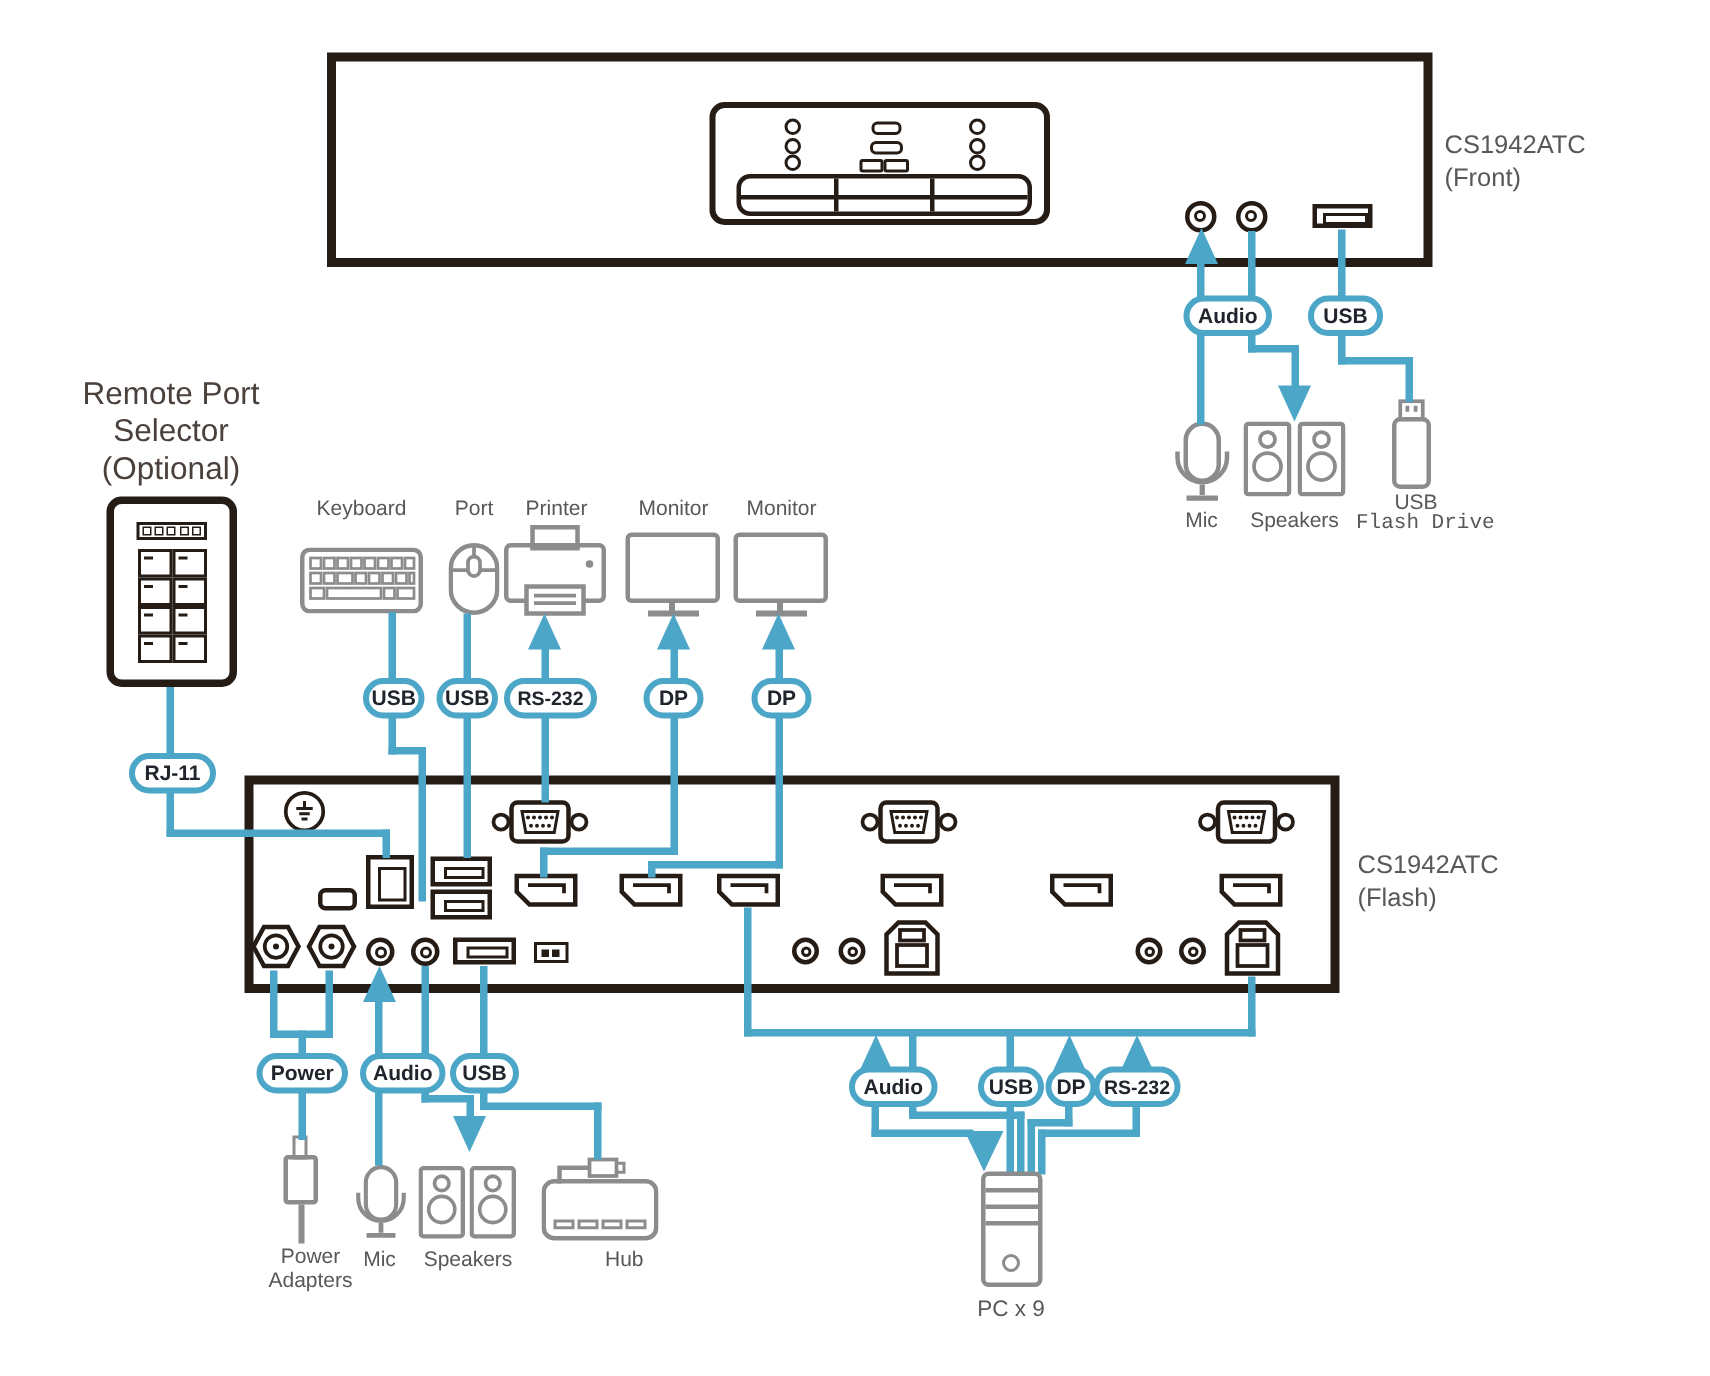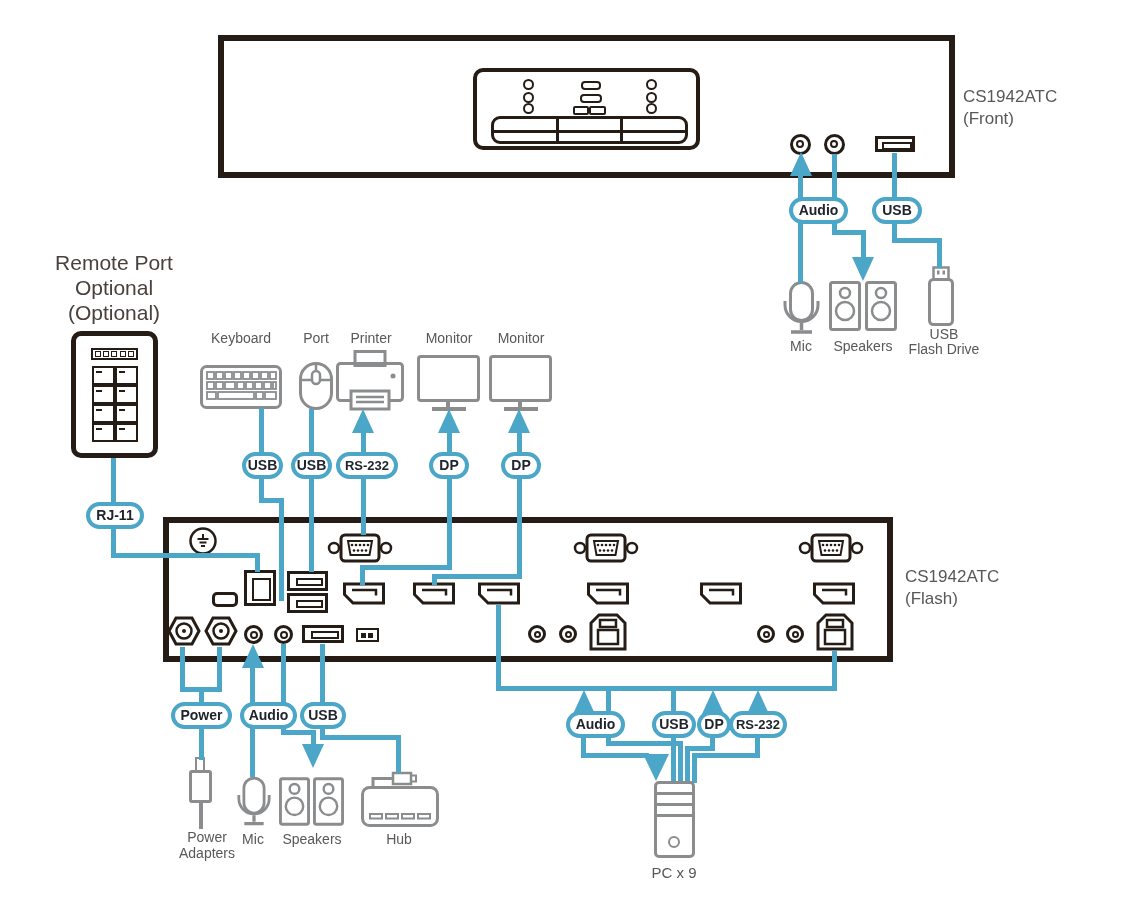--- a/index.html
+++ b/index.html
@@ -107,25 +107,25 @@
   </svg>
   <svg class="sgray" style="left:928px;top:266px;" width="26" height="61" viewBox="0 0 26 61">
     <rect x="5.5" y="1.5" width="15" height="12" fill="none" stroke="currentColor" stroke-width="2.5"></rect>
     <rect x="9" y="4.5" width="2.5" height="4" fill="currentColor"></rect>
     <rect x="14.5" y="4.5" width="2.5" height="4" fill="currentColor"></rect>
     <rect x="1.5" y="13.5" width="23" height="45" rx="4" fill="none" stroke="currentColor" stroke-width="3"></rect>
   </svg>
   <div class="lbl" style="left:771px;top:338px;width:60px;">Mic</div>
   <div class="lbl" style="left:823px;top:338px;width:80px;">Speakers</div>
   <div class="lbl" style="left:904px;top:326px;width:80px;">USB</div>
-  <div class="lbl" style="left:904px;top:341px;width:80px;">Flash Drive</div>
+  <div class="lbl" style="left:904px;top:341px;width:80px;font-family:Liberation Mono, monospace;">Flash Drive</div>
 
   <div class="rtitle" style="left:34px;top:250px;width:160px;">
     <div>Remote Port</div>
-    <div>Optional</div>
+    <div>Selector</div>
     <div>(Optional)</div>
   </div>
   <div class="port dk" style="left:71px;top:331px;width:87px;height:127px;border:5px solid var(--outline_dark);border-radius:10px;"></div>
   <div class="selbar" style="left:91px;top:348px;width:47px;height:12px;">
       <i></i>
       <i></i>
       <i></i>
       <i></i>
       <i></i>
     </div>
@@ -409,21 +409,21 @@
         <rect x="41" y="44" width="12" height="4.5"></rect>
         <rect x="57" y="44" width="12" height="4.5"></rect>
     </g>
   </svg>
   <div class="lbl" style="left:147px;top:829px;width:120px;line-height:16px;">
     <div>Power</div>
     <div>Adapters</div>
   </div>
   <div class="lbl" style="left:223px;top:831px;width:60px;">Mic</div>
   <div class="lbl" style="left:272px;top:831px;width:80px;">Speakers</div>
-  <div class="lbl" style="left:369px;top:831px;width:60px;">Hub</div>
+  <div class="lbl" style="left:369px;top:831px;width:60px;text-align:right;">Hub</div>
 
   <div class="v" style="left:496px;top:605px;height:86px;"></div>
   <div class="v" style="left:832px;top:651px;height:40px;"></div>
   <div class="h" style="left:496px;top:686px;width:341px;"></div>
   <div class="au" style="left:573px;top:690px;"></div>
   <div class="v" style="left:606px;top:690px;height:24px;"></div>
   <div class="v" style="left:671px;top:690px;height:24px;"></div>
   <div class="au" style="left:702px;top:690px;"></div>
   <div class="au" style="left:747px;top:690px;"></div>
   <div class="pill" style="left:566px;top:711px;width:59px;">Audio</div>

